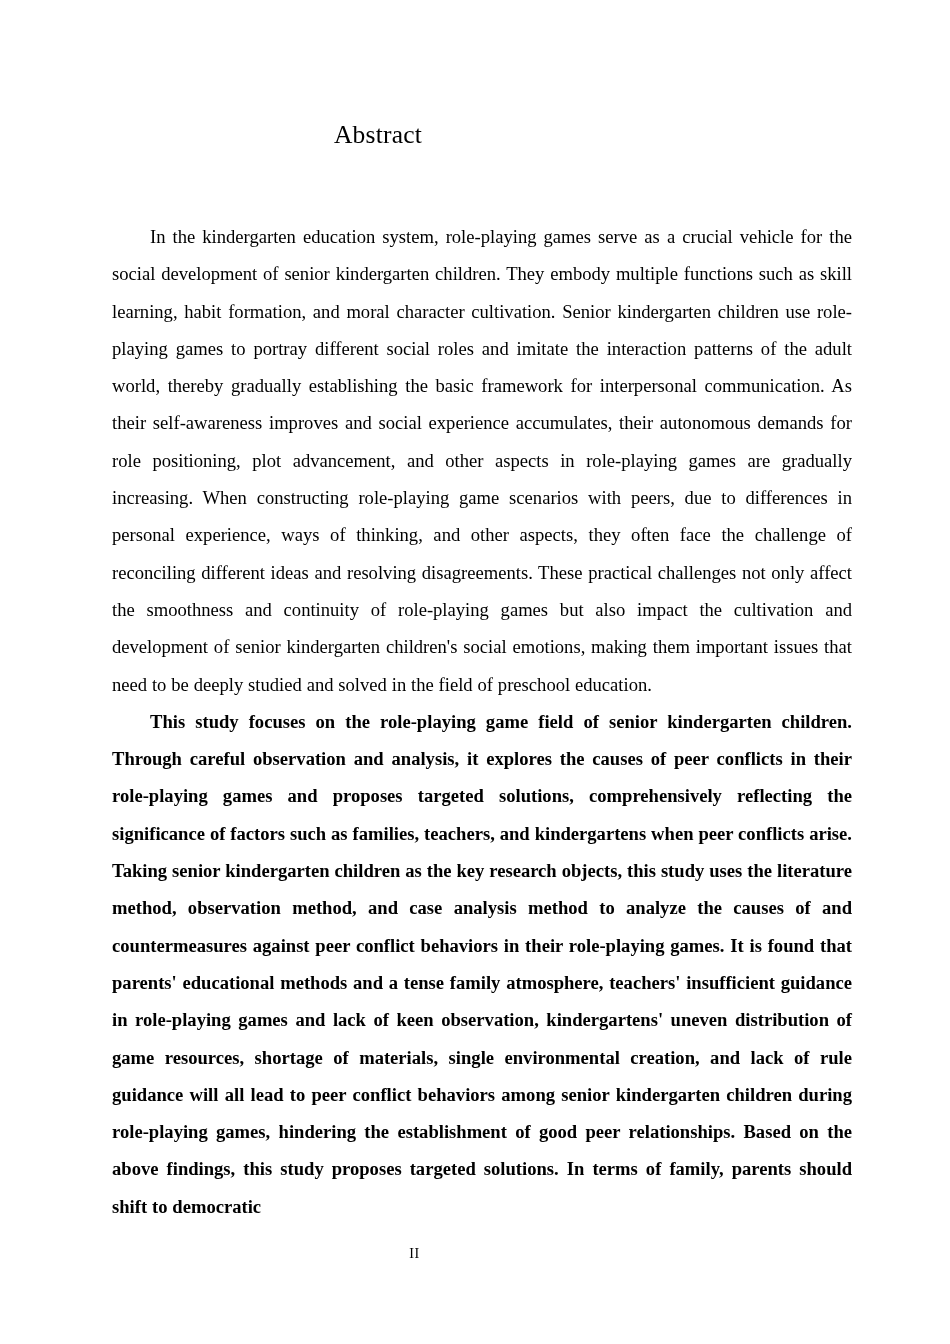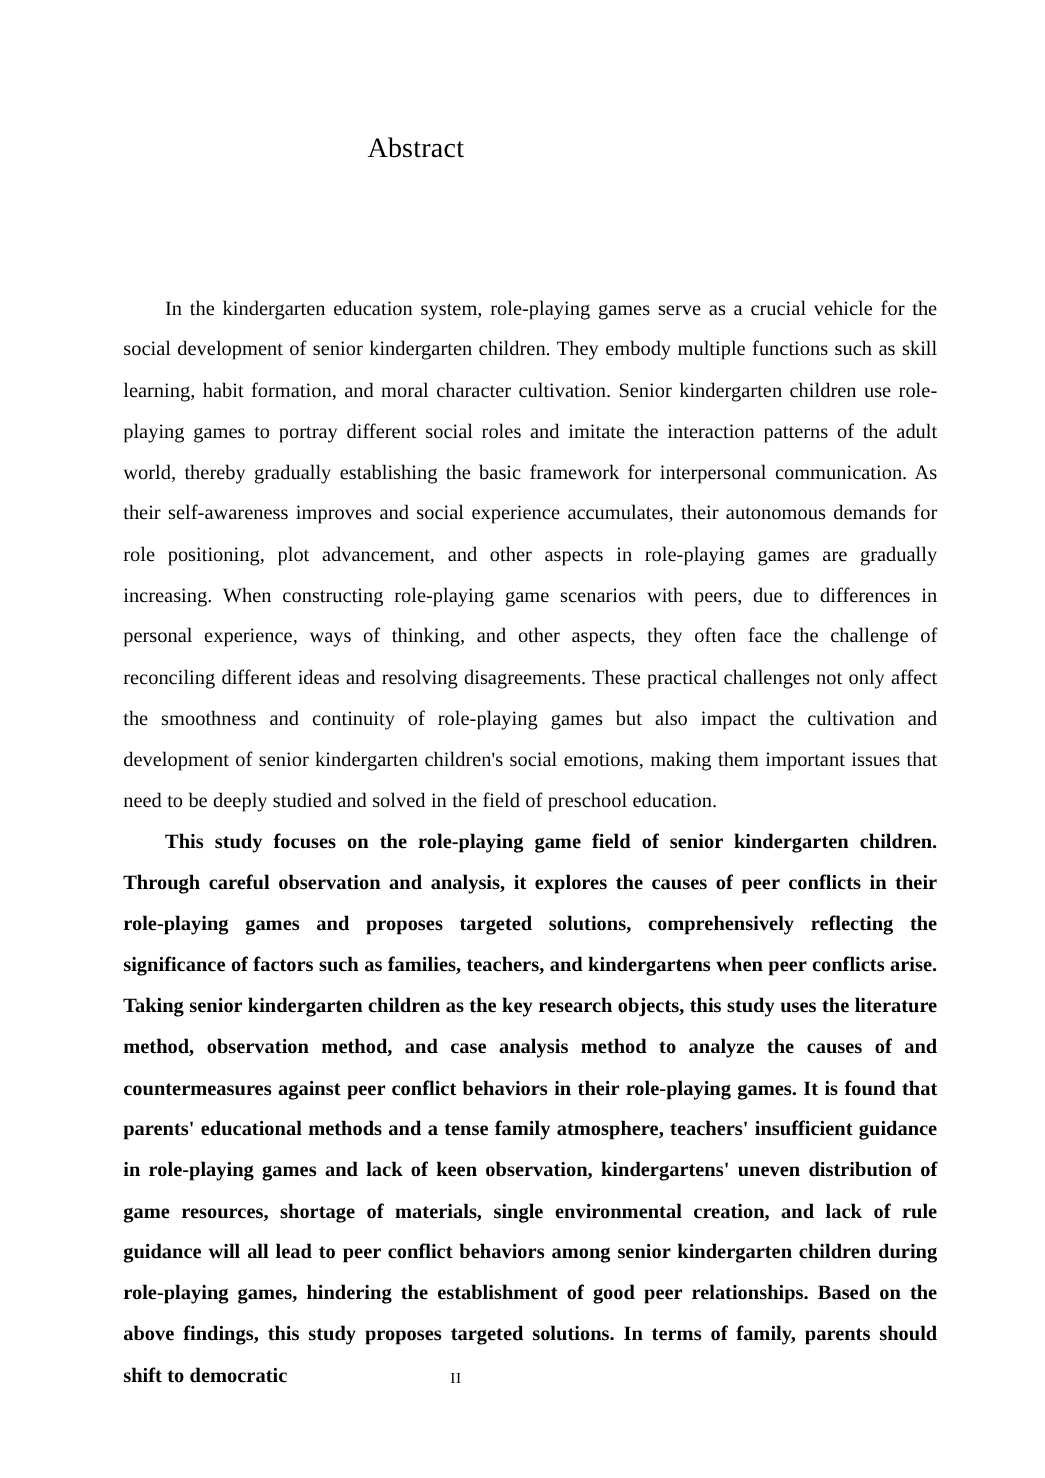--- a/index.html
+++ b/index.html
@@ -28,21 +28,20 @@
     font-size: 25.5px;
     line-height: 1.2;
     letter-spacing: 0.2px;
     font-weight: 400;
   }
   .body-area {
     position: absolute;
     top: 218px;
     left: 112px;
     width: 740px;
-    margin-top: 44px;
   }
   .para {
     margin: 0;
     font-size: 18.6px;
     line-height: 37.3px;
     text-align: justify;
     text-justify: inter-word;
     text-indent: 38px;
     hyphens: none;
     word-spacing: 0.2px;

